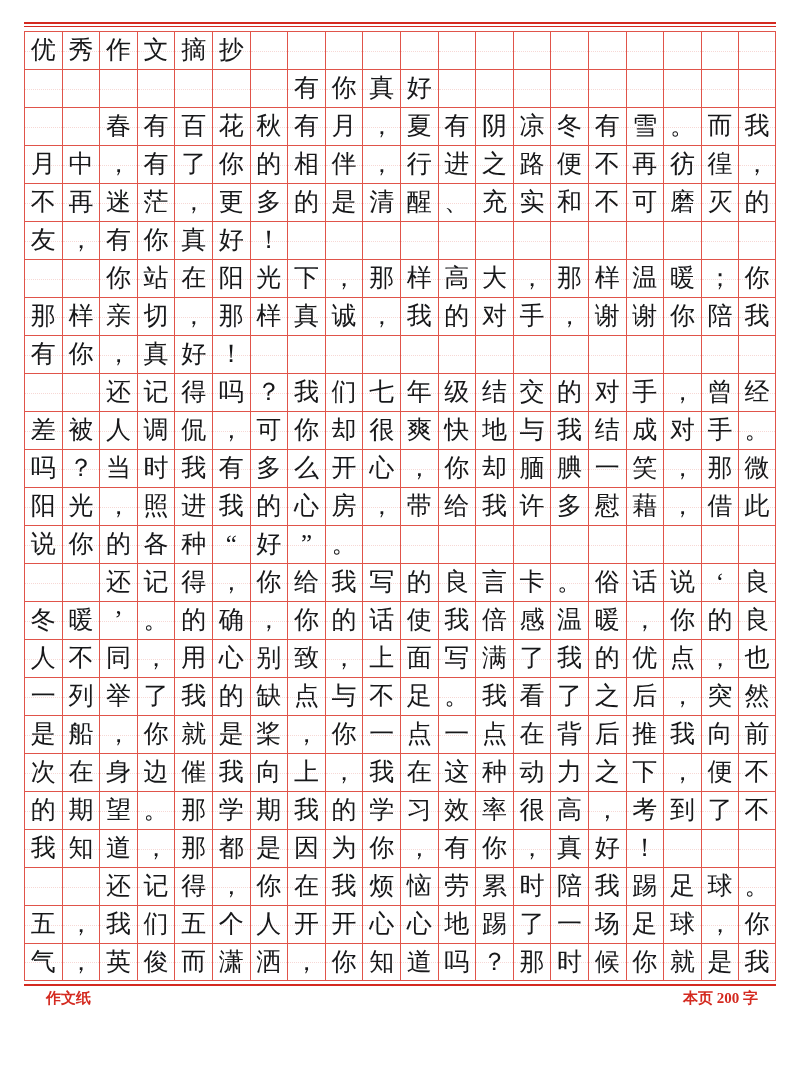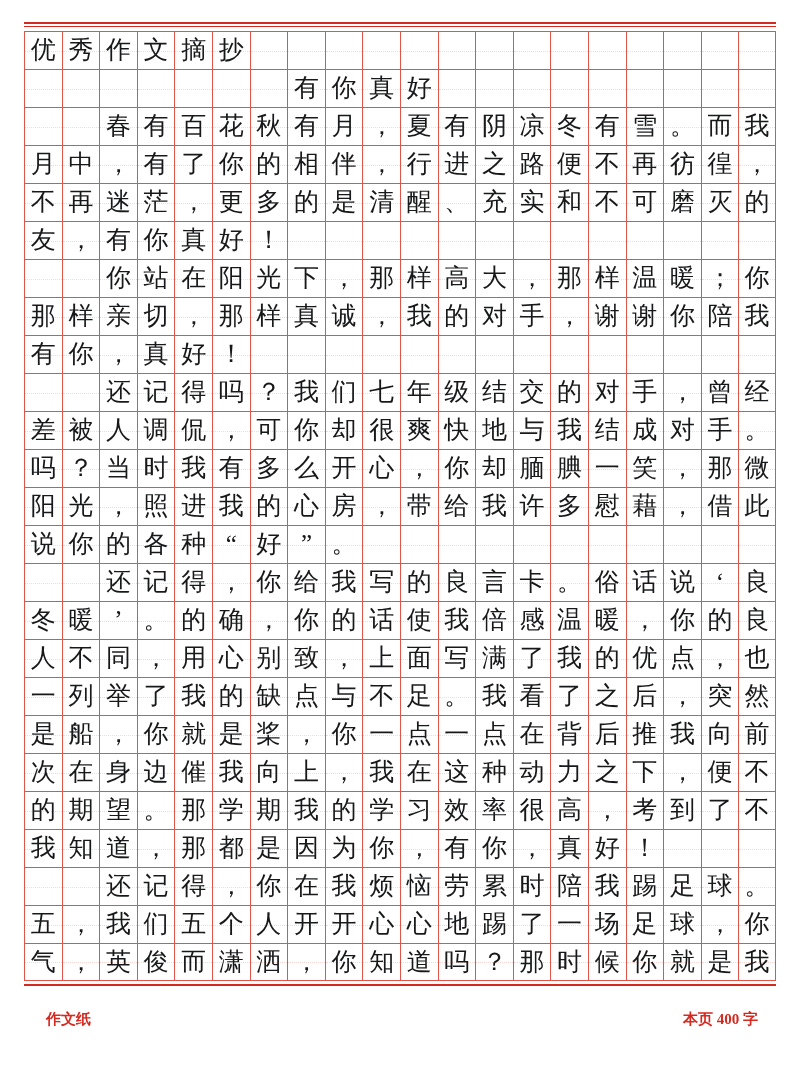--- a/index.html
+++ b/index.html
@@ -91,21 +91,21 @@
   .bottom-rule {
     border-top: 2px solid #d42a20;
     margin-top: 3px;
   }
   .footer {
     display: flex;
     justify-content: space-between;
     align-items: center;
     width: 752px;
     margin: 0 auto;
-    padding-top: 24px;
+    padding-top: 3px;
     font-family: "Liberation Serif", serif;
     font-size: 15px;
     color: #d42a20;
     font-weight: bold;
   }
   .footer .left { padding-left: 22px; }
   .footer .right { padding-right: 18px; }
 </style>
 </head>
 <body>
@@ -1663,15 +1663,15 @@
           </div>
           <div class="cell">
             <span class="ch">我</span>
           </div>
         </div>
       </div>
     <div class="bottom-rule"></div>
   </div>
   <div class="footer">
     <span class="left">作文纸</span>
-    <span class="right">本页 400 字</span>
+    <span class="right">本页 200 字</span>
   </div>
 </div>
 
 </body></html>

